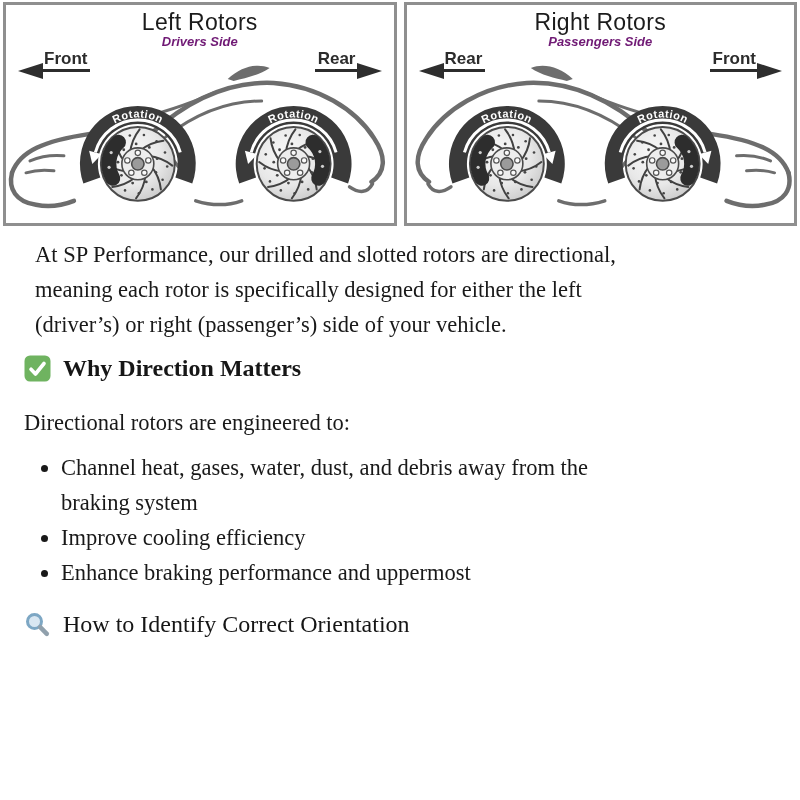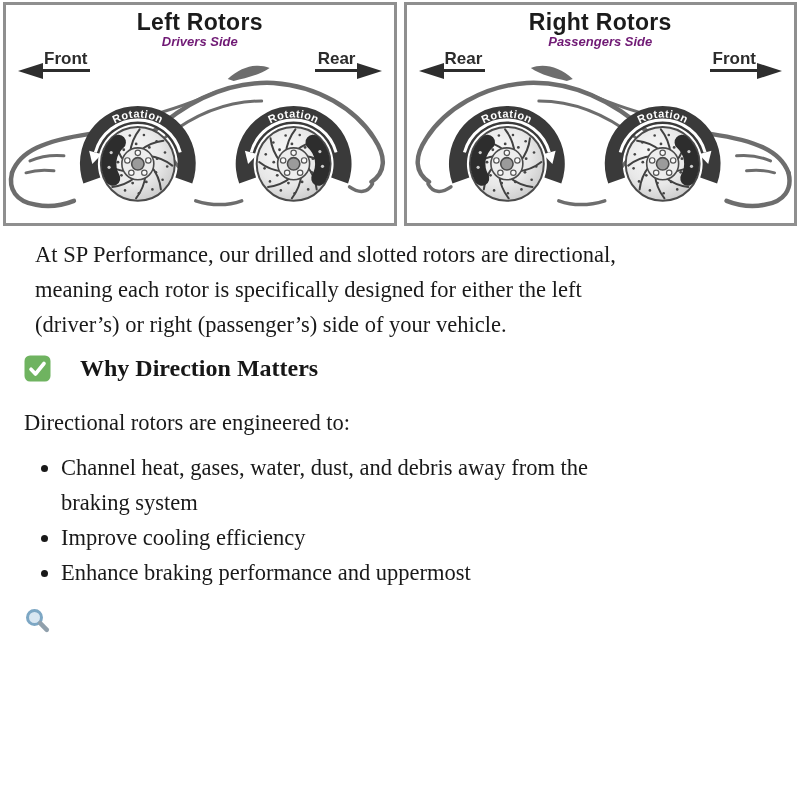--- a/index.html
+++ b/index.html
@@ -10,38 +10,38 @@
   }
 
   
   .figure { display:flex; gap:7px; padding:2px 3px 0; }
   .panel {
     flex:1; border:3px solid #8f8f8f; background:#fff;
     font-family:"Liberation Sans", sans-serif;
   }
   .panel-head { position:relative; height:46px; }
   .titles { text-align:center; padding-top:5px; }
-  .ptitle { font-size:23px; font-weight:700; color:#1b1b1b; line-height:24px; letter-spacing:.3px; }
+  .ptitle { font-size:23px; font-weight:400; color:#1b1b1b; line-height:24px; letter-spacing:.3px; }
   .psub   { font-size:13px; font-weight:700; font-style:italic; color:#701a75; line-height:16px; }
   .dir { position:absolute; top:9px; display:flex; align-items:flex-end;margin-top:36px; }
   .dir-l { left:12px; }
   .dir-r { right:12px; }
   .dir-text {
     font-size:17px; font-weight:700; color:#2c2c2c;
     border-bottom:3.5px solid #2c2c2c; padding:0 3px 1px; line-height:1.05;
   }
   .tri { width:0; height:0; border-top:8px solid transparent; border-bottom:8px solid transparent; margin-bottom:-7px; }
   .tri-l { border-right:25px solid #2e2e2e; margin-right:-2px; }
   .tri-r { border-left:25px solid #2e2e2e; margin-left:-2px; }
   .car-svg { display:block; width:100%; height:auto; }
 
   
   .content { padding:6px 25px 0 24px; font-size:22.5px; line-height:35px; }
   .intro { margin:5px 11px 0; white-space:pre-line; }
-  .sec { display:flex; align-items:center; gap:29px; font-size:24px; line-height:35px; margin:9px 0 0; color:#161616; }
+  .sec { display:flex; align-items:center; gap:12px; font-size:24px; line-height:35px; margin:9px 0 0; color:#161616; }
   .sec-bold { font-weight:700; }
   .sec-reg  { font-weight:400; margin-top:17px; }
   .lead { margin:19px 0 8px; }
   ul { margin:10px 0 0; padding-left:37px; }
   ul.second { margin-top:15px; }
   li { white-space:pre-line; line-height:35px; margin:0; }
   .check-icon, .mag-icon { display:inline-flex; flex:0 0 auto; }
 </style>
 </head>
 <body>
@@ -330,15 +330,16 @@
     <li>Enhance braking performance and uppermost</li>
   </ul>
 
   <h3 class="sec sec-reg">
     <span class="mag-icon">
       <svg width="27" height="27" viewBox="0 0 27 27">
         <circle cx="10.5" cy="10.5" r="7" fill="#d9e7f2" stroke="#7da7c4" stroke-width="3"></circle>
         <line x1="16.2" y1="16.2" x2="22.8" y2="22.8" stroke="#90a0ac" stroke-width="4.5" stroke-linecap="round"></line>
       </svg>
     </span>
+    <span>How to Identify Correct Orientation</span>
   </h3>
 
 </div>
 
 </body></html>

